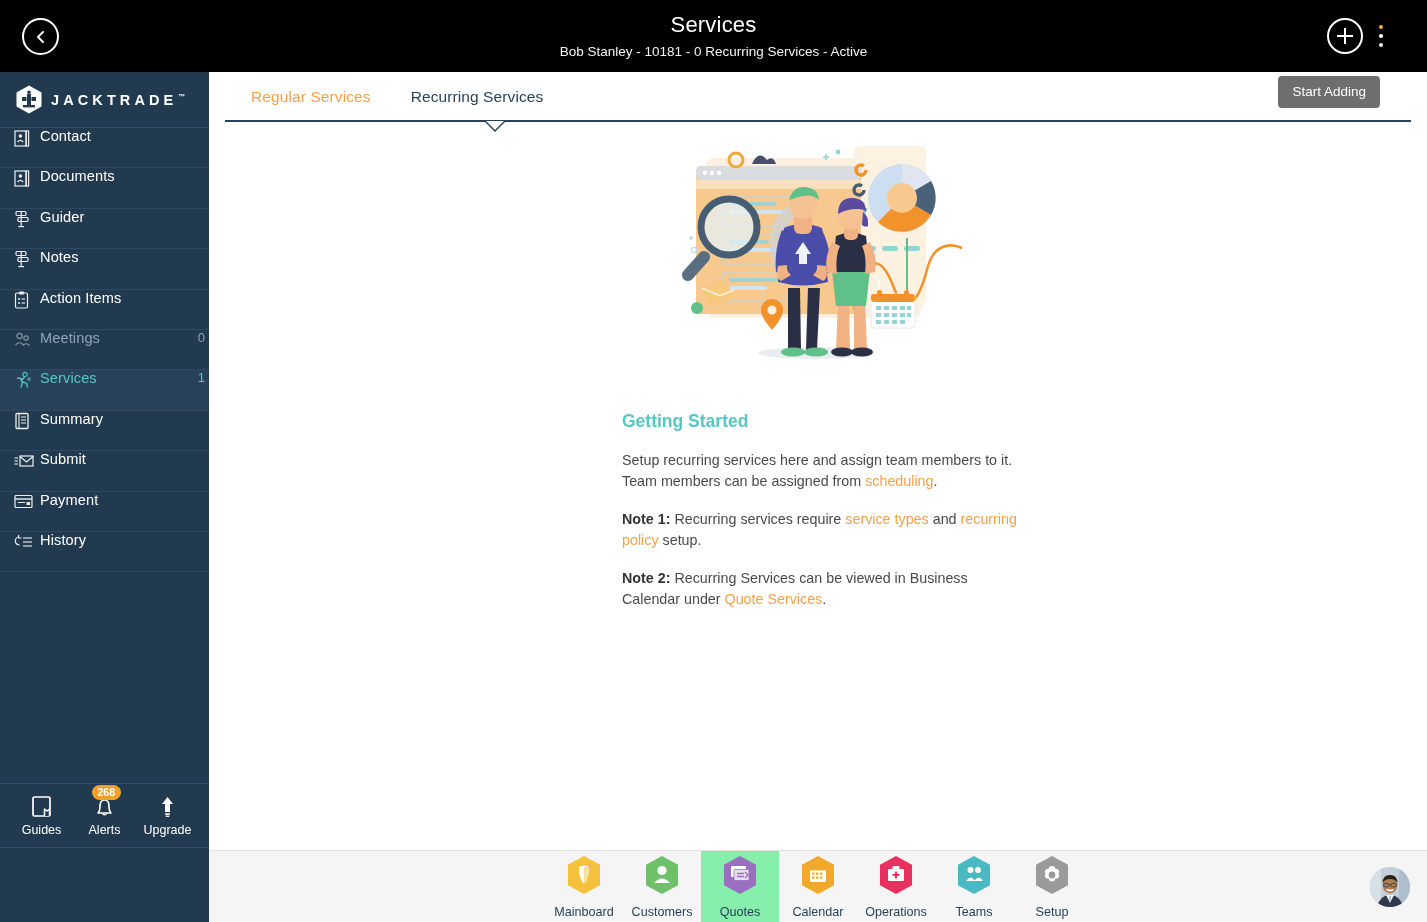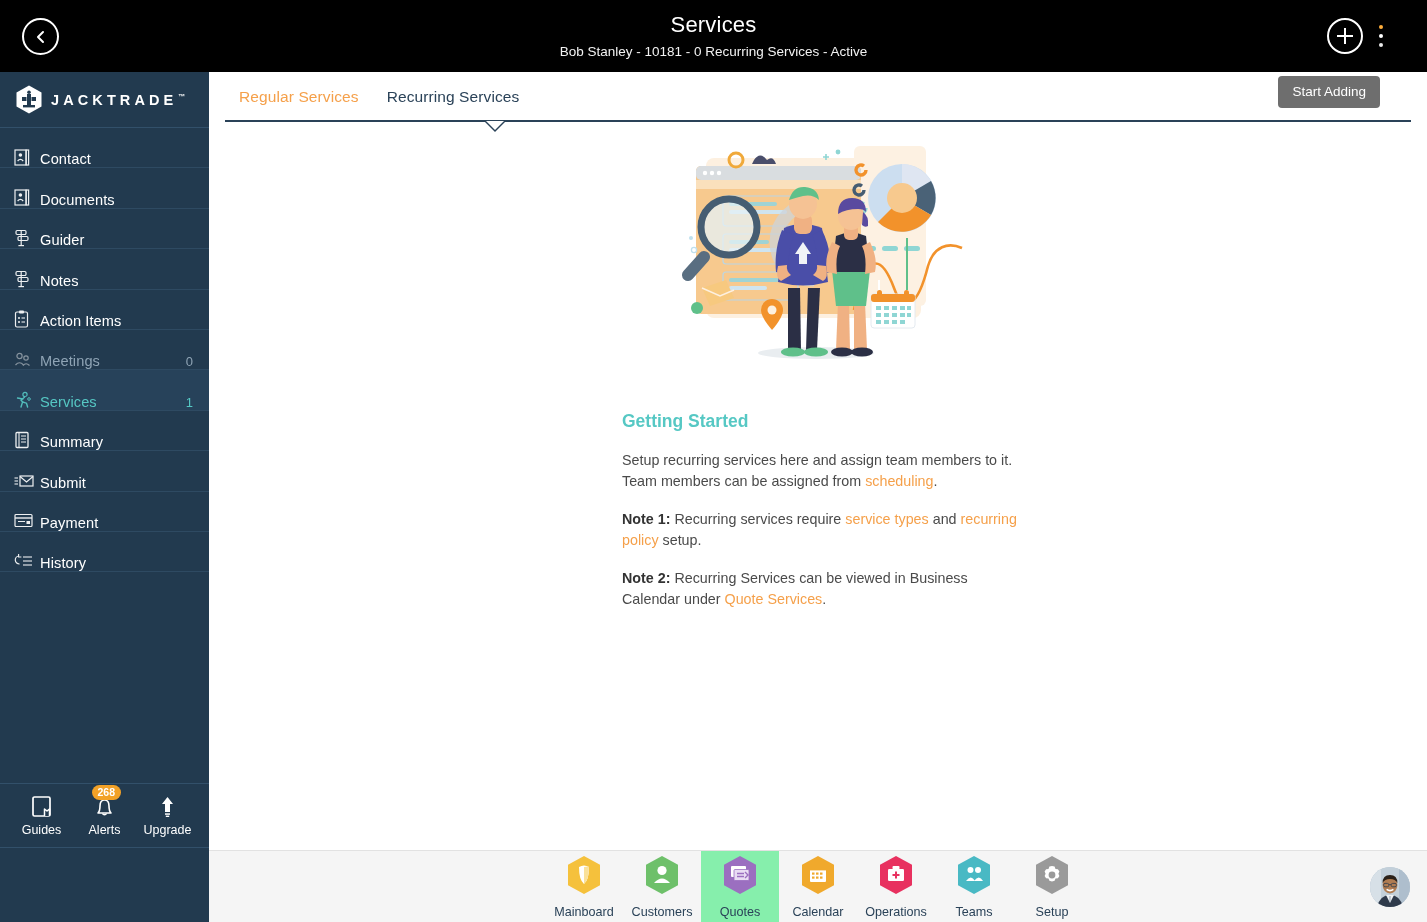--- a/index.html
+++ b/index.html
@@ -65,22 +65,22 @@
   .logo-hex {
     width:26px; height:29px; position:relative; display:block;
   }
   .logo-text {
     font-size:14.5px; font-weight:700; letter-spacing:4.1px; color:#fff;
     position:relative;
   }
   .logo-tm { font-size:7px; vertical-align:super; letter-spacing:0; margin-left:1px;}
   .nav { flex:0 0 auto; }
   .nav-item {
-    height:40.4px; display:flex; align-items:flex-end; gap:0;
-    padding-left:14px; padding-right:16px;
+    height:40.4px; display:flex; align-items:flex-start; gap:0;
+    padding-left:14px; padding-right:4px;
     border-bottom:1px solid #2e4a62;
     cursor:pointer; position:relative;
   }
   .nav-icon {
     width:26px; min-width:26px; height:20px; display:flex; align-items:center;
     justify-content:flex-start; opacity:.92;
   }
   .nav-label { font-size:14.6px; color:#ffffff; letter-spacing:.1px; }
   .nav-count { margin-left:auto; font-size:13px; color:#cfd8e0; }
   .nav-item.dim .nav-label { color:#8fa4b5; }
@@ -111,21 +111,21 @@
     padding:0 8px;
   }
   .hex-btn { width:34px; height:38px; position:relative; cursor:pointer; }
 
   
   .main {
     position:absolute; left:209px; top:72px; width:1218px; height:778px;
     background:#ffffff;
   }
   .tabbar { position:relative; height:56px; }
-  .tabs { position:absolute; left:16px; top:16px; display:flex; gap:0; }
+  .tabs { position:absolute; left:28px; top:16px; display:flex; gap:12px; }
   .tab {
     font-size:15.5px; padding:0 14px; cursor:pointer; color:#2a4258;
     letter-spacing:.1px;
   }
   .tab.active { color:#f5a04a; }
   .tab-underline {
     position:absolute; left:16px; top:48px; width:1186px; height:2px;
     background:#2a4258;
   }
   .tab-caret {

